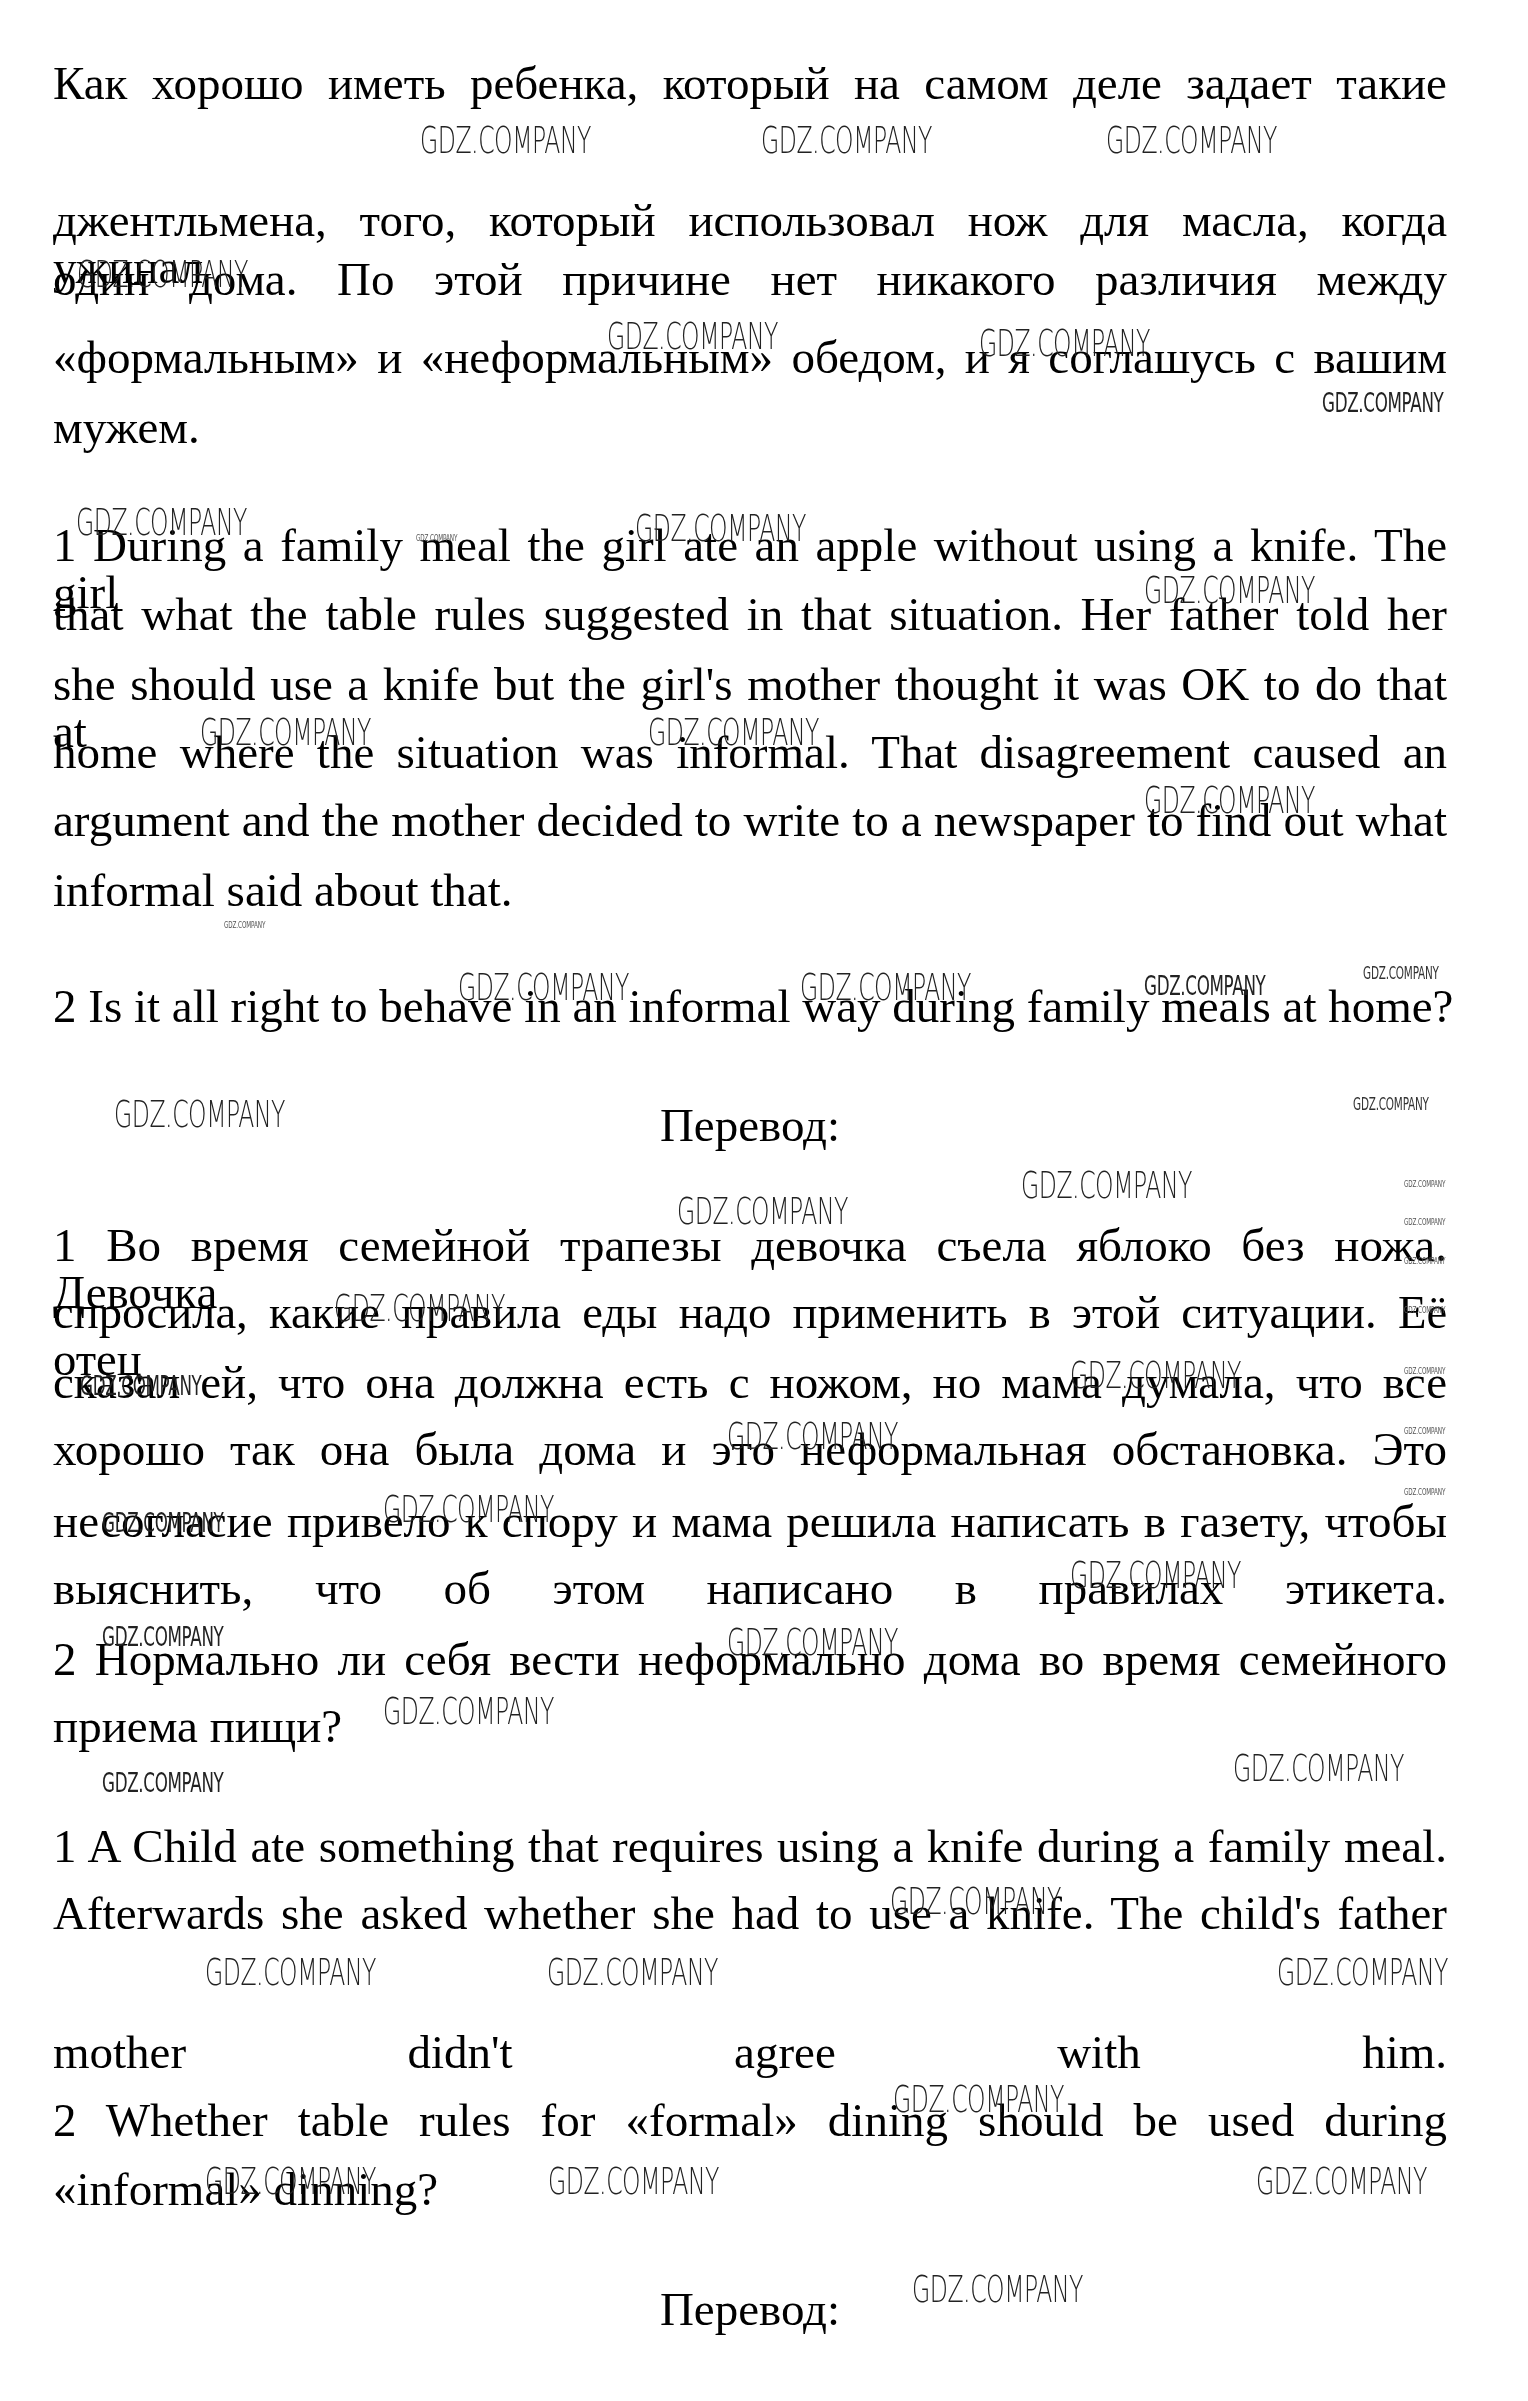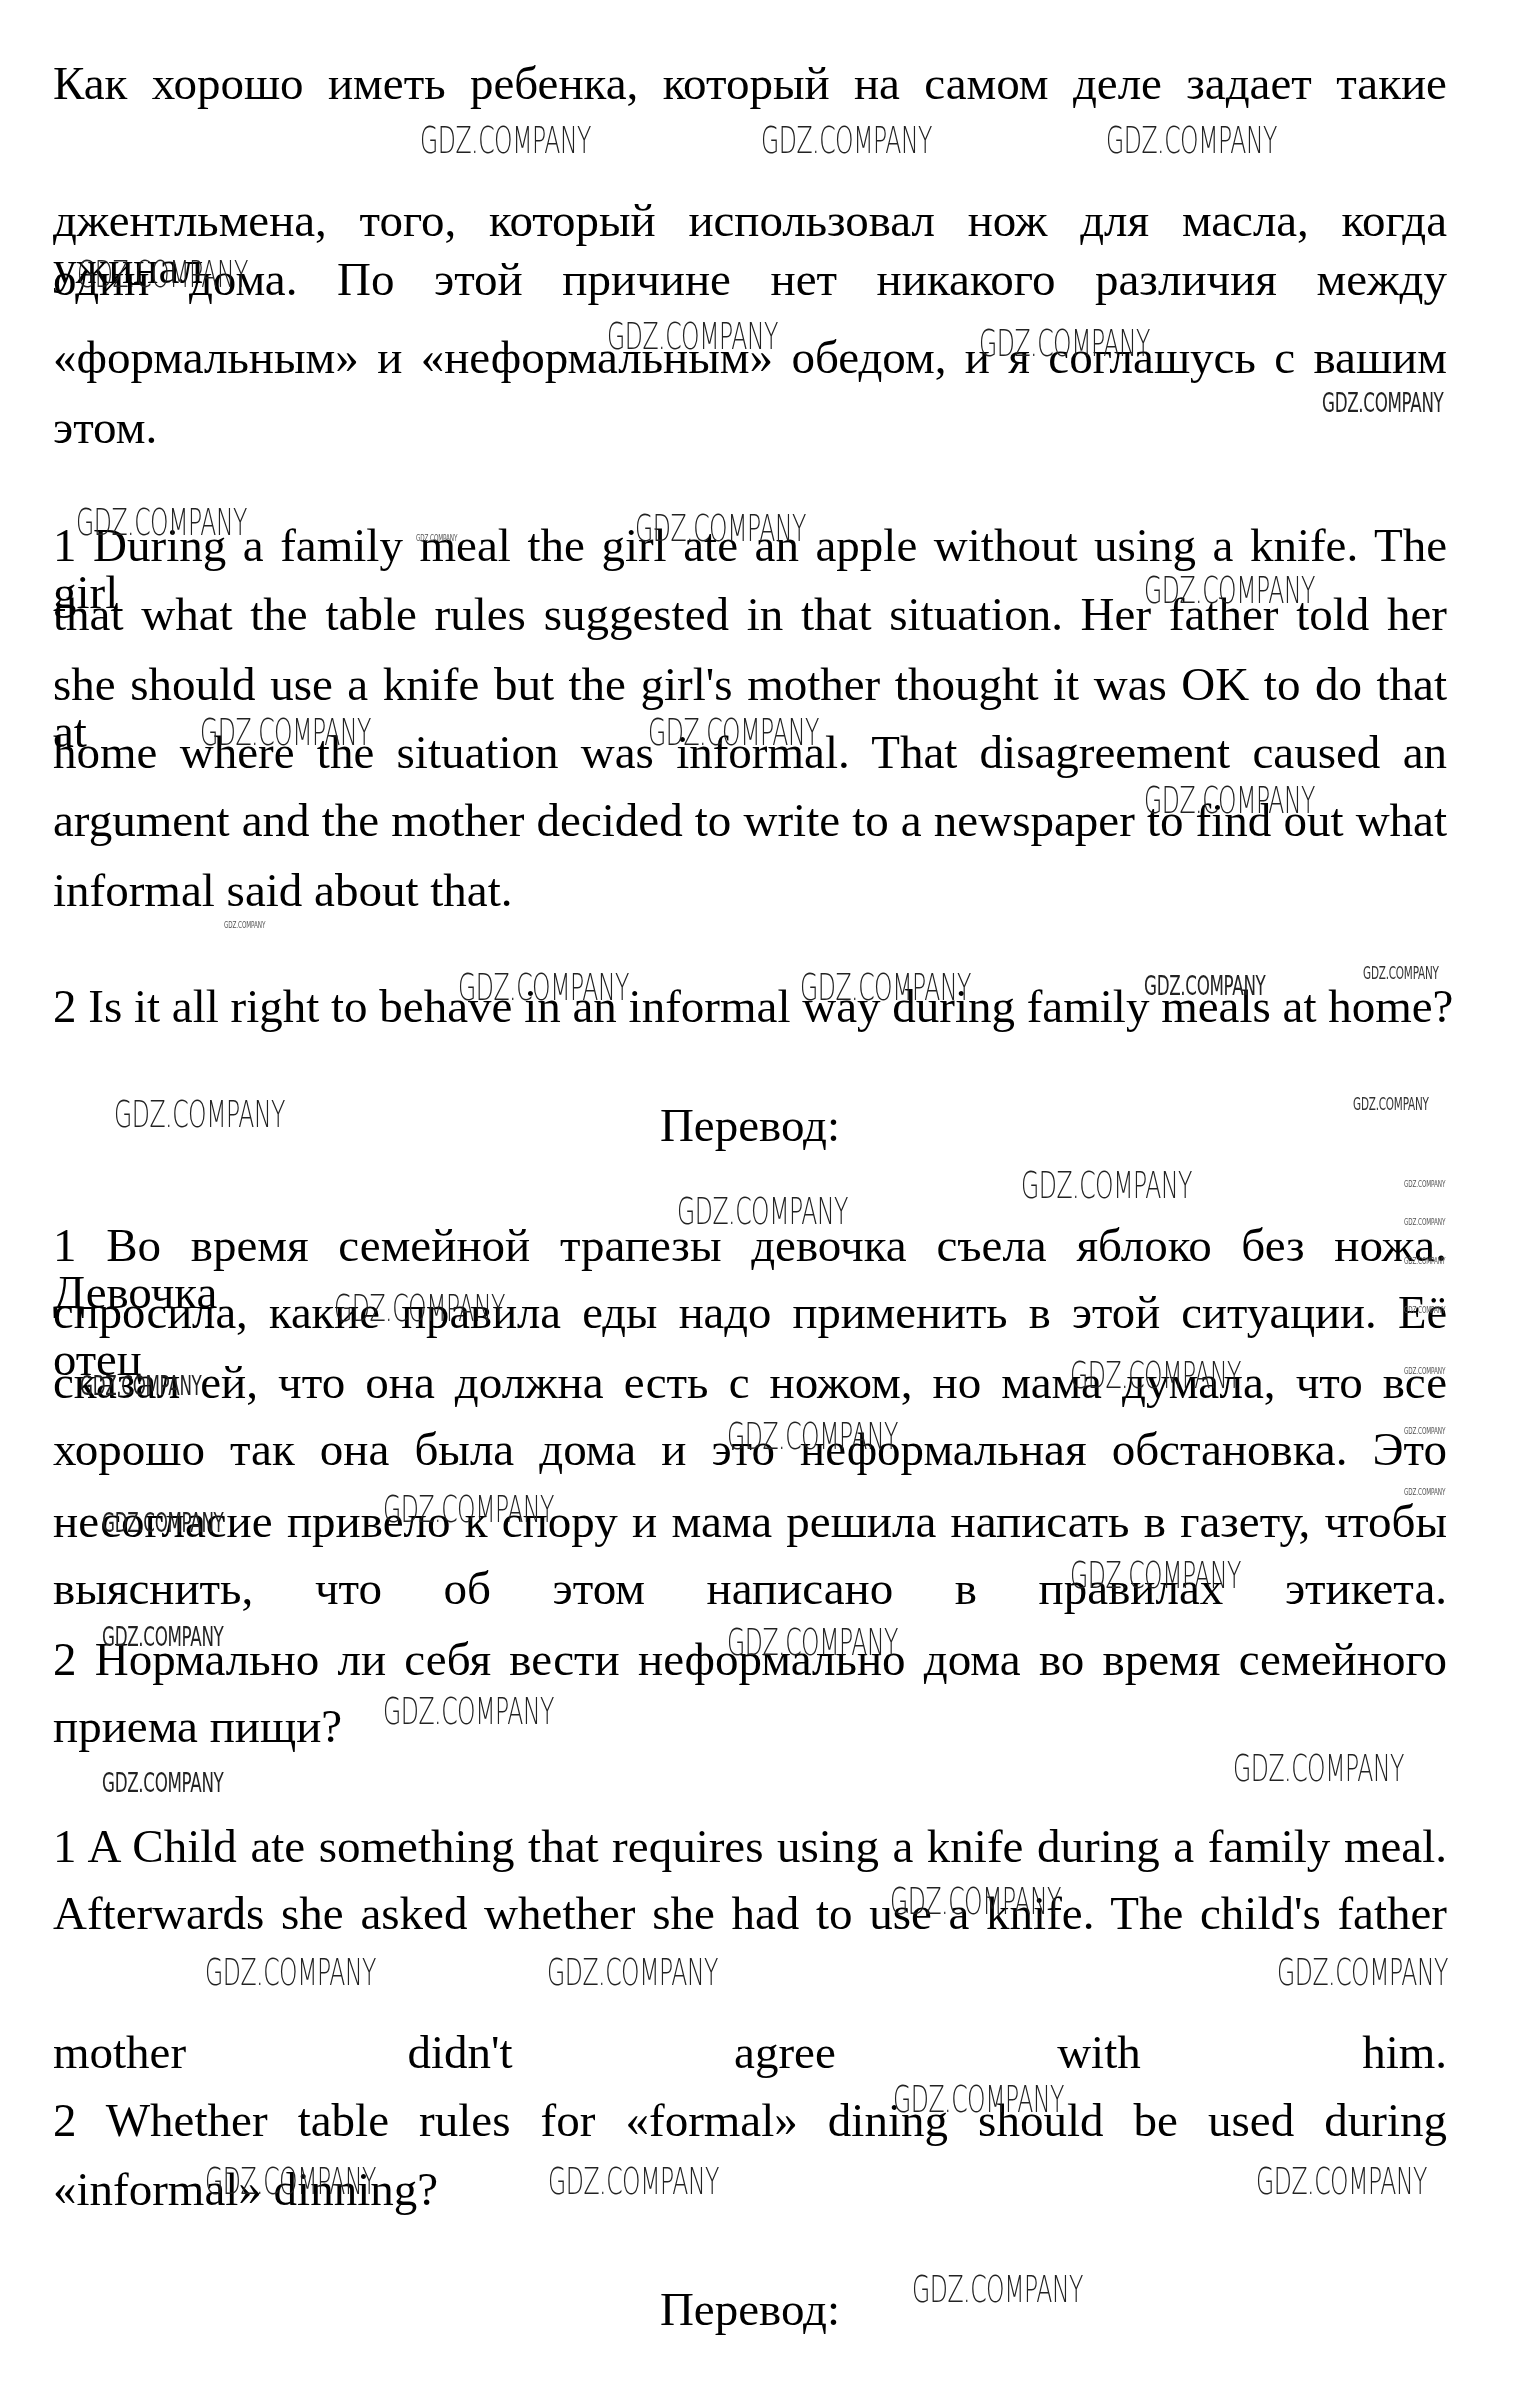--- a/index.html
+++ b/index.html
@@ -27,21 +27,21 @@
 </style>
 </head>
 <body>
 
 <div class="page">
 
   <div class="ln j" style="top:60px">Как хорошо иметь ребенка, который на самом деле задает такие</div>
   <div class="ln j" style="top: 197px; white-space: normal; width: 1397px; transform: scaleX(0.997892);">джентльмена, того, который использовал нож для масла, когда ужинал</div>
   <div class="ln j" style="top:256px">один дома. По этой причине нет никакого различия между</div>
   <div class="ln j" style="top:334px">«формальным» и «неформальным» обедом, и я соглашусь с вашим</div>
-  <div class="ln l" style="top:404px">этом.</div>
+  <div class="ln l" style="top:404px">мужем.</div>
 
   <div class="ln j" style="top:522px">1 During a family meal the girl ate an apple without using a knife. The girl</div>
   <div class="ln j" style="top:591px">that what the table rules suggested in that situation. Her father told her</div>
   <div class="ln j" style="top:661px">she should use a knife but the girl's mother thought it was OK to do that at</div>
   <div class="ln j" style="top:729px">home where the situation was informal. That disagreement caused an</div>
   <div class="ln j" style="top:797px">argument and the mother decided to write to a newspaper to find out what</div>
   <div class="ln l" style="top:867px">informal said about that.</div>
   <div class="ln l" style="top:983px">2 Is it all right to behave in an informal way during family meals at home?</div>
 
   <div class="ln c" style="top:1102px">Перевод:</div>

